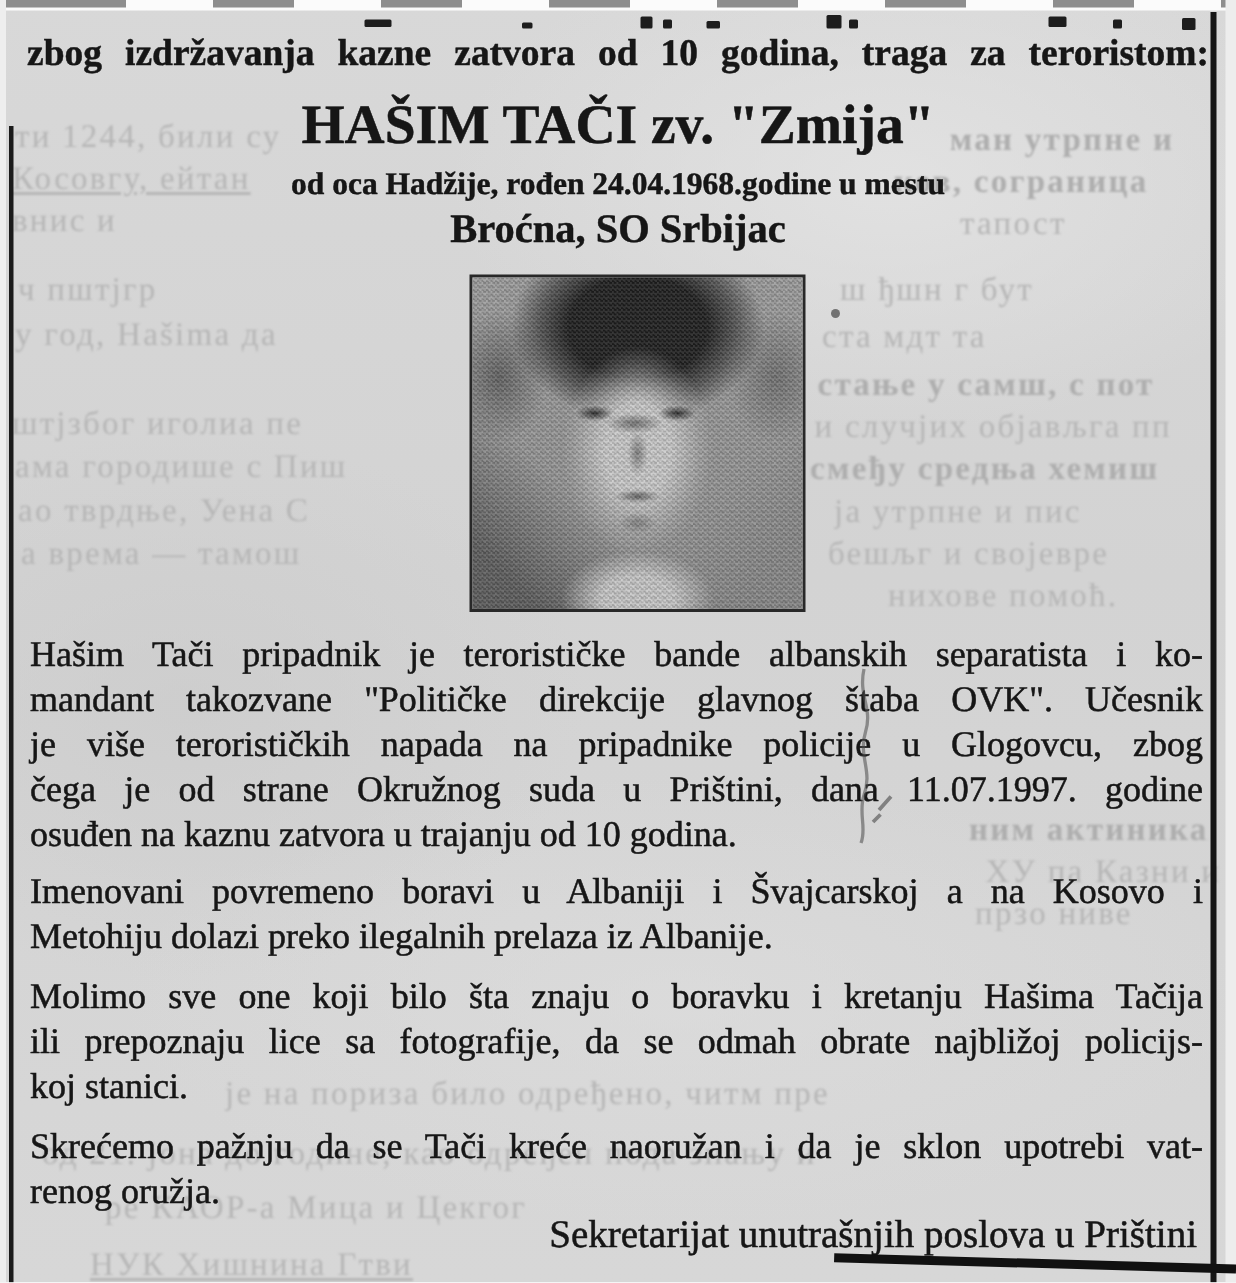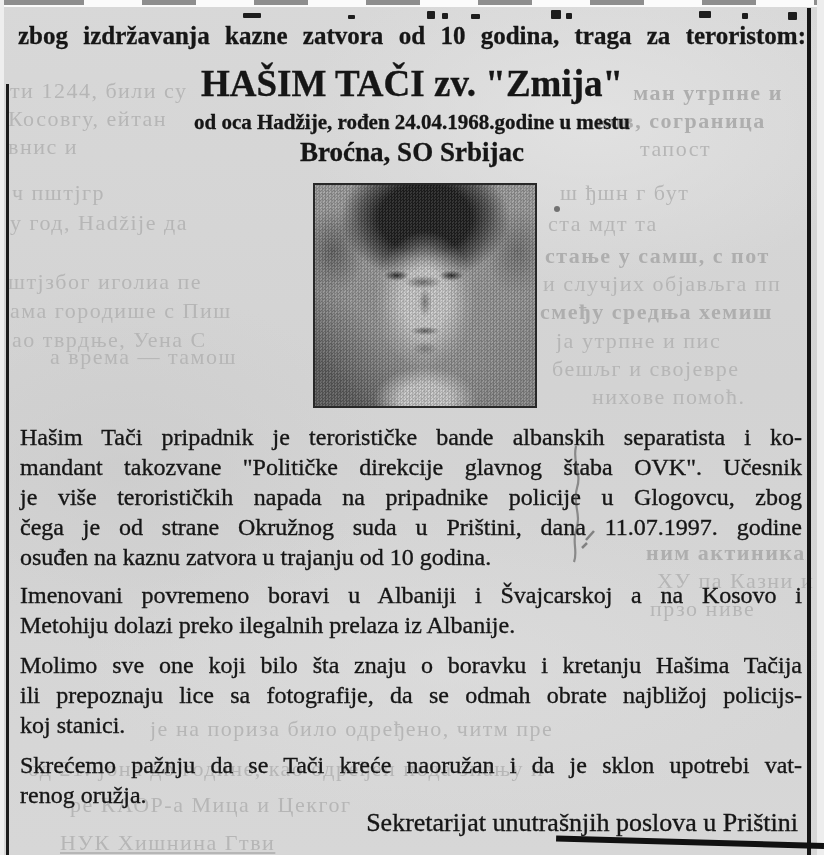--- a/index.html
+++ b/index.html
@@ -76,32 +76,32 @@
   .bleed.b-bold{color:#aeaeae;font-weight:bold;}
   
   .smudge{position:absolute;pointer-events:none;}
 </style>
 </head>
 <body>
 
 <div id="doc">
 
   <div class="bleed" style="left:10px;top:78px;width:190px;">ти 1244, били су</div>
-  <div class="bleed" style="left:8px;top:106px;width:190px;">Косовгу, ейтан</div>
+  <div class="bleed" style="left:8px;top:106px;width:190px;text-decoration:underline;">Косовгу, ейтан</div>
   <div class="bleed" style="left:8px;top:134px;width:150px;">внис и</div>
   <div class="bleed b-bold" style="left:610px;top:80px;width:196px;text-align:center;">ман утрпне и</div>
   <div class="bleed b-bold" style="left:596px;top:108px;width:210px;">ков, сограница</div>
   <div class="bleed" style="left:640px;top:136px;width:166px;">тапост</div>
 
   <div class="bleed" style="left:12px;top:180px;width:290px;">ч пштјгр</div>
-  <div class="bleed" style="left:10px;top:210px;width:290px;">у год, Hadžije да</div>
+  <div class="bleed" style="left:10px;top:210px;width:290px;">у год, Hašima да</div>
   <div class="bleed" style="left:8px;top:269px;width:296px;">штјзбог иголиа пе</div>
   <div class="bleed" style="left:10px;top:298px;width:296px;">ама городише с Пиш</div>
   <div class="bleed" style="left:12px;top:327px;width:294px;">ао тврдње, Уена С</div>
-  <div class="bleed" style="left:14px;top:344px;width:290px;margin-left:36px;">а врема — тамош</div>
+  <div class="bleed" style="left:14px;top:356px;width:290px;">а врема — тамош</div>
 
   <div class="bleed" style="left:560px;top:180px;width:246px;">ш ђшн г бут</div>
   <div class="bleed" style="left:548px;top:211px;width:258px;">ста мдт та</div>
   <div class="bleed b-bold" style="left:545px;top:243px;width:261px;">стање у самш, с пот</div>
   <div class="bleed" style="left:543px;top:271px;width:263px;">и случјих објављга пп</div>
   <div class="bleed b-bold" style="left:540px;top:299px;width:266px;">смеђу средња хемиш</div>
   <div class="bleed" style="left:556px;top:328px;width:250px;">ја утрпне и пис</div>
   <div class="bleed" style="left:552px;top:356px;width:254px;">бешљг и својевре</div>
   <div class="bleed" style="left:592px;top:384px;width:214px;">нихове помоћ.</div>
 

